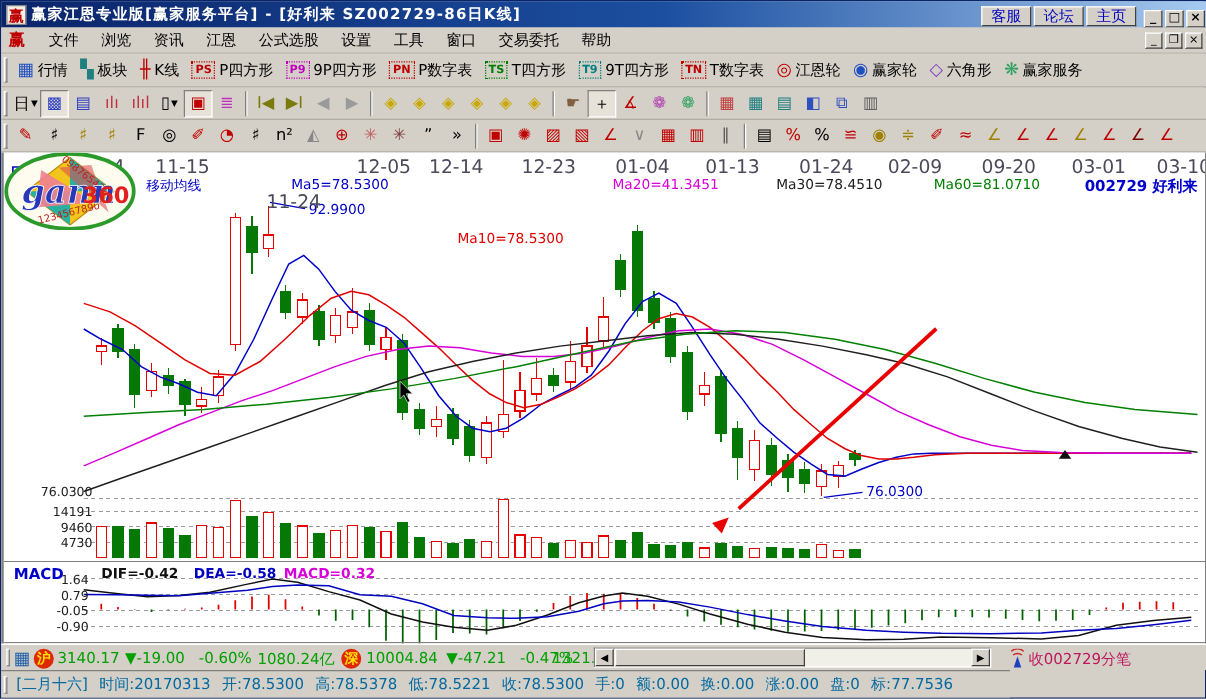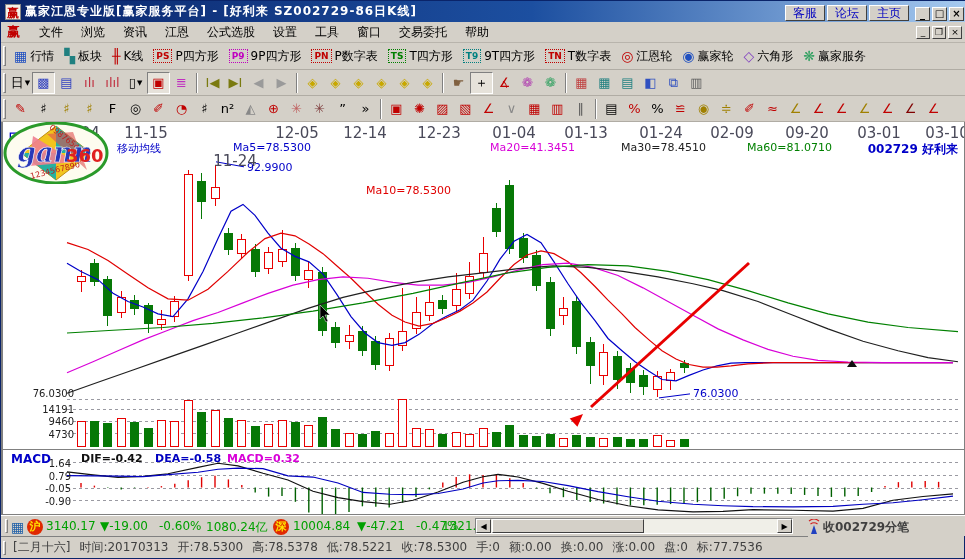--- a/index.html
+++ b/index.html
@@ -74,23 +74,23 @@
     font-size:11px; font-weight:bold; text-align:center; line-height:16px; top:2px; }
   .tbl-ico { color:#2060a8; font-size:14px; top:2px; }
   .scrollbar { position:absolute; left:474px; top:2px; width:318px; height:16px;
     background:#f0efe8; border:1px solid; border-color:#808080 #fff #fff #808080; }
   .sb-btn { position:absolute; top:0; width:15px; height:14px; background:#d4d0c8;
     border:1px solid; border-color:#fff #404040 #404040 #fff; font-size:8px; text-align:center;
     line-height:13px; color:#000; }
   .sb-thumb { position:absolute; left:16px; top:0; width:152px; height:14px; background:#d4d0c8;
     border:1px solid; border-color:#fff #404040 #404040 #fff; }
   .ant-ico { left:806px; top:2px; }
-  .feed-lab { left:822px; top:4px; color:#404040;font-weight:bold; }
+  .feed-lab { left:822px; top:4px; color:#be185d; }
   .rowB { position:absolute; left:0; top:535px; width:807px; height:22px; background:#d4d0c8;
-    border-top:1px solid #808080; display:flex; align-items:center; font-size:12px; color:#404040; }
+    border-top:1px solid #808080; display:flex; align-items:center; font-size:12px; color:#0369a1; }
   .rowB .fld { margin-right:9px; white-space:nowrap; }
   .rowB .grip { height:14px; }
   
   .gann-logo { position:absolute; left:856px; top:331px; width:106px; height:62px; }
 </style>
 </head>
 <body>
 
 <div class="win">
 
@@ -653,21 +653,21 @@
         <line x1="746" y1="141" x2="588" y2="285" stroke="#e80000" stroke-width="3"></line>
         <polygon points="580.0,292.0 574.4,304.8 566.7,296.4" fill="#e80000"></polygon>
         <polygon points="849,238 844,245 854,245" fill="#101010"></polygon>
         <polygon points="317,183 317,197 320,194 323,200 325,199 322,193 327,193" fill="#000" stroke="#fff" stroke-width="0.5"></polygon>
       </svg>
     <div class="ov kperiod">日K线</div>
     <div id="dates">
         <span class="ov date-lab" style="left: 75px;">11-04</span>
         <span class="ov date-lab" style="left: 143px;">11-15</span>
         <span class="ov date-lab" style="left: 232px; margin-top: 28px;">11-24</span>
-        <span class="ov date-lab" style="left: 294px;">12-05</span>
+        <span class="ov date-lab" style="left: 304px;">12-05</span>
         <span class="ov date-lab" style="left: 362px;">12-14</span>
         <span class="ov date-lab" style="left: 436px;">12-23</span>
         <span class="ov date-lab" style="left: 511px;">01-04</span>
         <span class="ov date-lab" style="left: 583px;">01-13</span>
         <span class="ov date-lab" style="left: 658px;">01-24</span>
         <span class="ov date-lab" style="left: 729px;">02-09</span>
         <span class="ov date-lab" style="left: 804px;">09-20</span>
         <span class="ov date-lab" style="left: 876px;">03-01</span>
         <span class="ov date-lab" style="left: 944px;">03-10</span>
       </div>

